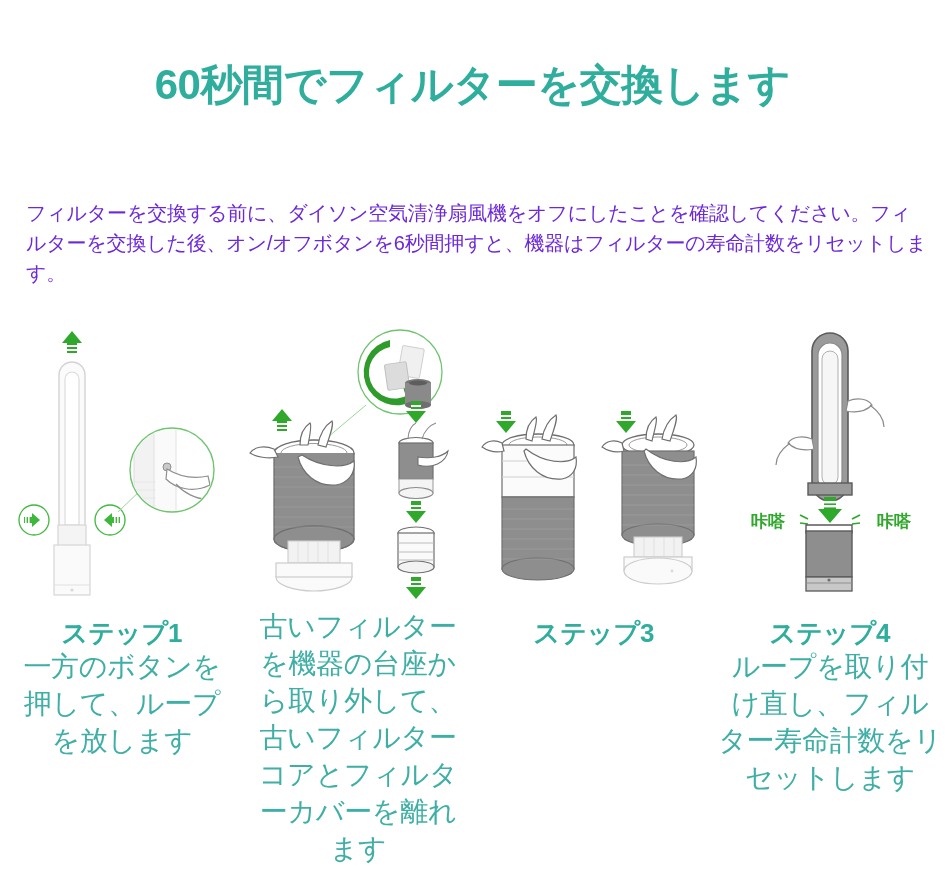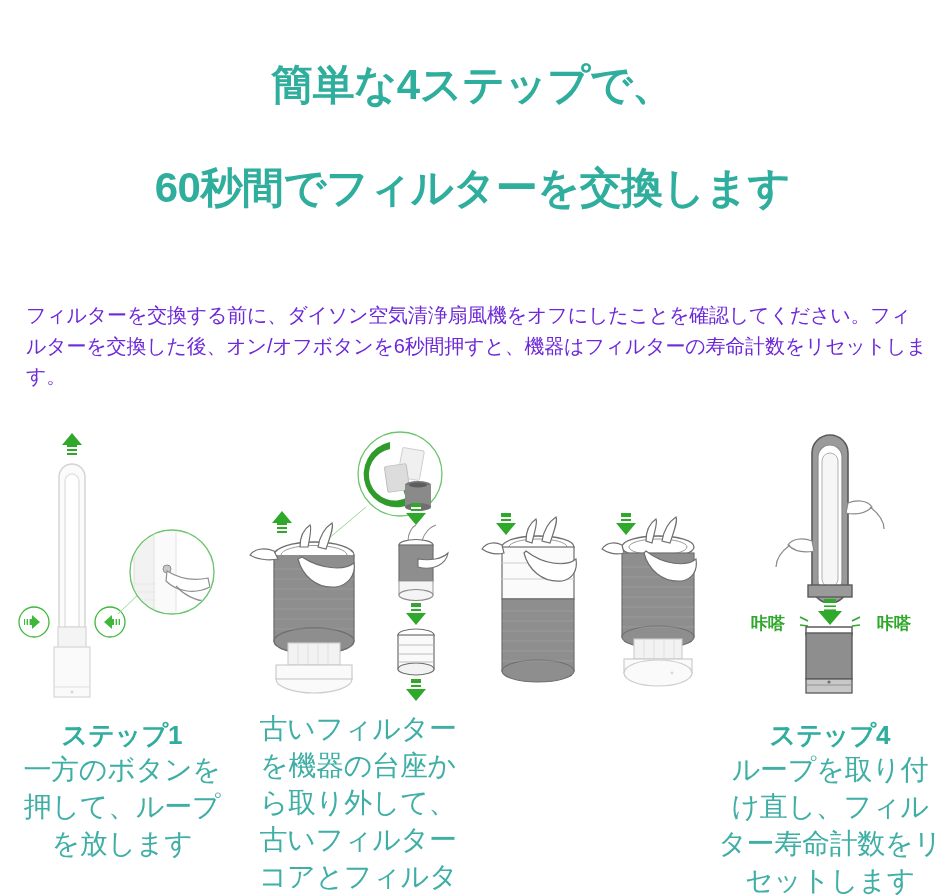--- a/index.html
+++ b/index.html
@@ -73,21 +73,20 @@
     padding: 0 6px;
     letter-spacing: -0.3px;
   }
 
   svg { overflow: visible; }
 </style>
 </head>
 <body>
 
 <div class="heading">
-  <div>簡単な4ステップで、</div>
   <div>60秒間でフィルターを交換します</div>
 </div>
 
 <p class="intro">フィルターを交換する前に、ダイソン空気清浄扇風機をオフにしたことを確認してください。フィルターを交換した後、オン/オフボタンを6秒間押すと、機器はフィルターの寿命計数をリセットします。</p>
 
 <div class="steps">
 
   <div class="step">
     <svg class="illo" viewBox="0 0 236 282">
 
@@ -315,20 +314,21 @@
         <ellipse cx="182" cy="244" rx="34" ry="13" fill="#fafafa" stroke="#cccccc" stroke-width="1.2"></ellipse>
         <circle cx="196" cy="244" r="1.4" fill="#d8d8d8"></circle>
       </g>
       <g fill="#ffffff" stroke="#6f6f6f" stroke-width="1.2">
         <path d="M146 116 C138 112, 130 114, 126 120 C132 124, 140 126, 148 124 Z"></path>
         <path d="M170 112 C170 102, 174 94, 180 90 C182 94, 178 104, 176 114 Z"></path>
         <path d="M186 112 C188 100, 194 92, 200 88 C202 92, 198 102, 194 114 Z"></path>
         <path d="M168 124 C172 140, 186 154, 206 152 C216 150, 222 142, 220 130 C210 138, 188 136, 170 122 Z"></path>
       </g>
     </svg>
+    <div class="step-title">ステップ3</div>
   </div>
 
   <div class="step">
     <svg class="illo" viewBox="0 0 236 282">
 
       <g>
         <path d="M100 24 a18 18 0 0 1 36 0 L136 156 a18 18 0 0 1 -36 0 Z" fill="#9a9a9a" stroke="#5a5a5a" stroke-width="1.6"></path>
         <path d="M106 28 a12 12 0 0 1 24 0 L130 152 a12 12 0 0 1 -24 0 Z" fill="#ffffff" stroke="#8a8a8a" stroke-width="1.2"></path>
         <path d="M110 32 a8 8 0 0 1 16 0 L126 150 a8 8 0 0 1 -16 0 Z" fill="#f6f6f6" stroke="#b0b0b0" stroke-width="1"></path>
         <rect x="96" y="156" width="44" height="12" fill="#9a9a9a" stroke="#5a5a5a" stroke-width="1.4"></rect>

